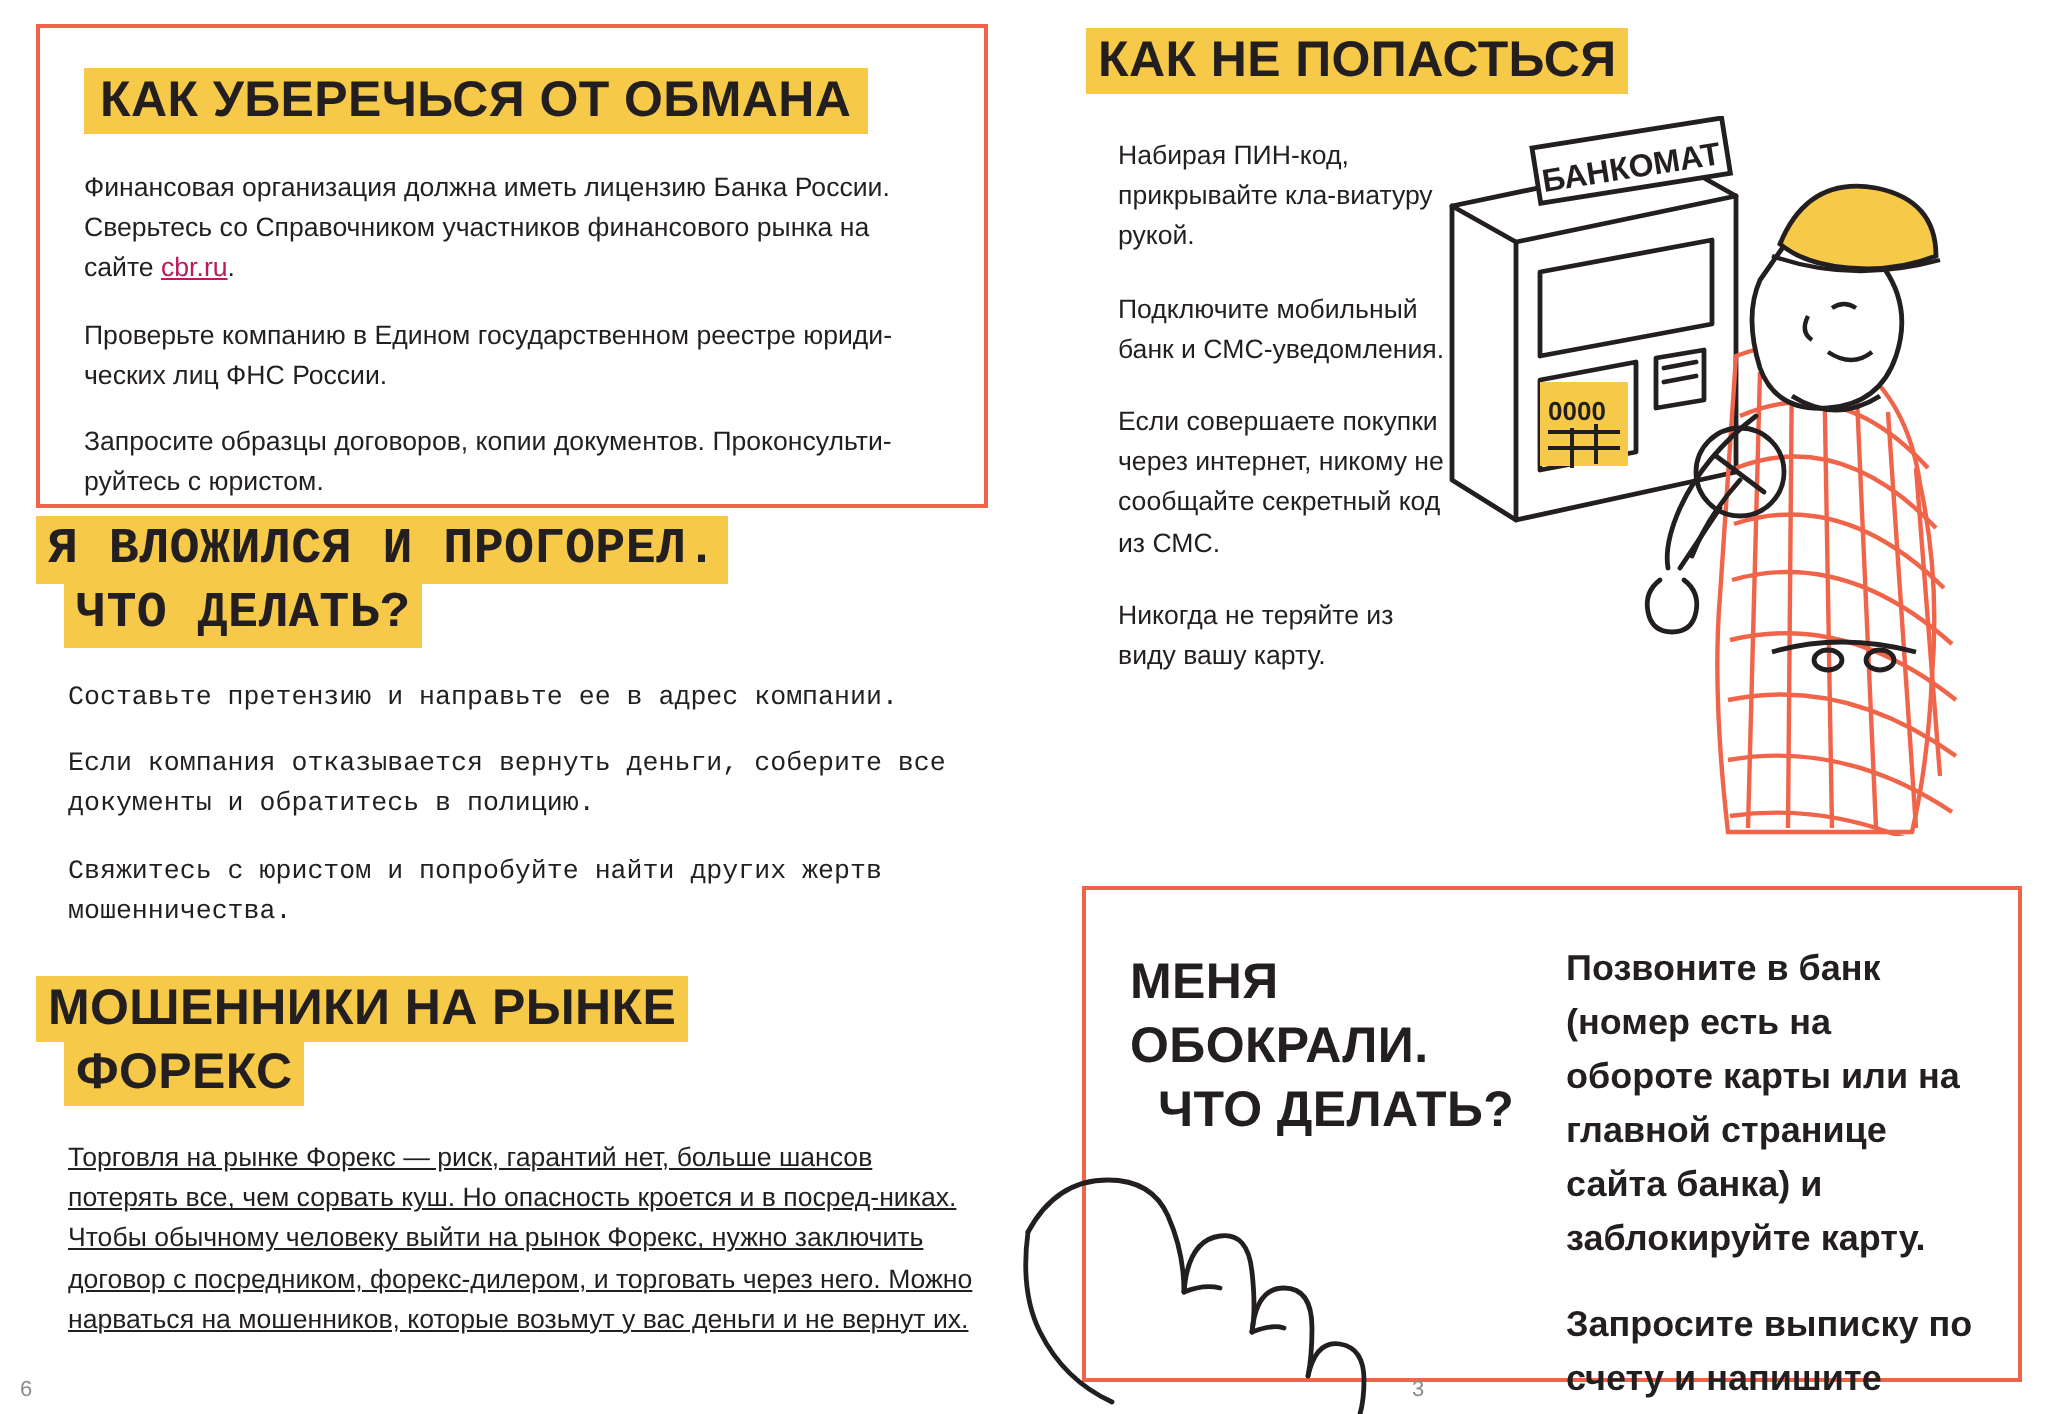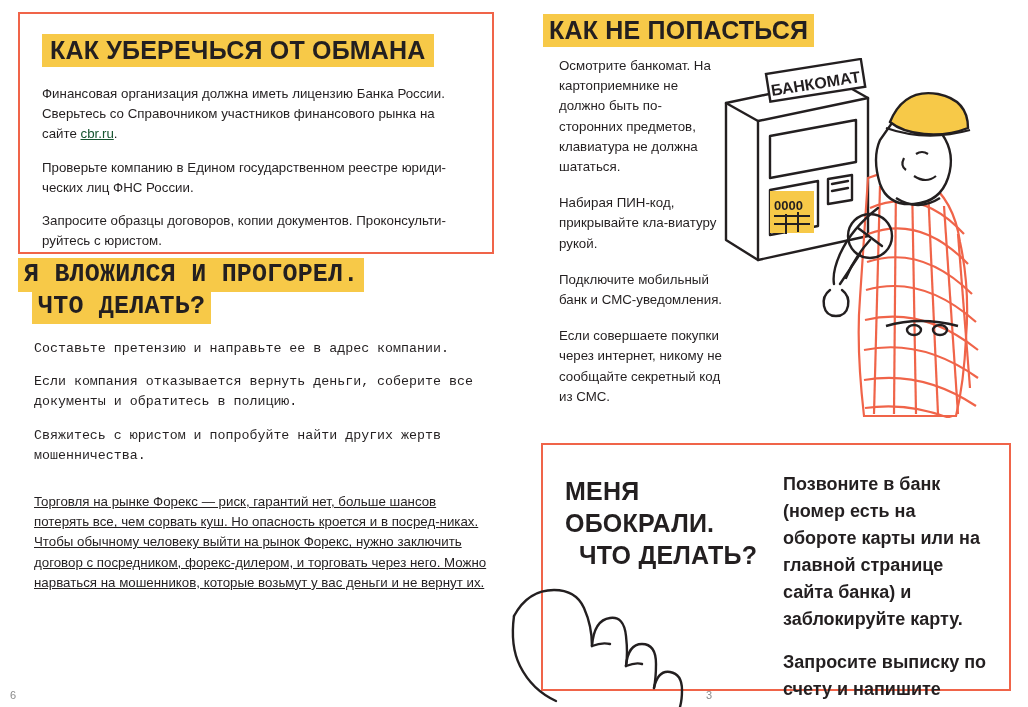--- a/index.html
+++ b/index.html
@@ -35,21 +35,21 @@
     padding: 2px 6px 3px 6px;
   }
   .body-text {
     font-size: 13.3px;
     line-height: 1.52;
     margin: 0 0 13px 0;
     color: #231f20;
   }
   .body-text:last-child { margin-bottom: 0; }
   .link {
-    color: #14532d;
+    color: #be185d;
     text-decoration: underline;
   }
   .framed {
     border: 2px solid #f06449;
     box-sizing: border-box;
   }
 
   
   .block-fraud {
     position: absolute;
@@ -86,21 +86,21 @@
   .heading-lines .line { display: block; margin-bottom: 7px; }
   .heading-lines .line:last-child { margin-bottom: 0; margin-left: 14px; }
 
   
   .block-atm {
     position: absolute;
     left: 541px;
     top: 14px;
     width: 470px;
   }
-  .block-atm .heading { margin-bottom: 10px; margin-left: 2px; }
+  .block-atm .heading { margin-bottom: 22px; margin-left: 2px; }
   .block-atm .atm-body {
     width: 184px;
     padding-left: 18px;
     box-sizing: border-box;
   }
   .block-atm .atm-body .body-text { margin-bottom: 16px; }
 
   .block-robbed {
     position: absolute;
     left: 541px;
@@ -172,34 +172,40 @@
       </h2>
     </div>
     <div class="body">
       <p class="body-text">Составьте претензию и направьте ее в адрес компании.</p>
       <p class="body-text">Если компания отказывается вернуть деньги, соберите все документы и обратитесь в полицию.</p>
       <p class="body-text">Свяжитесь с юристом и попробуйте найти других жертв мошенничества.</p>
     </div>
   </section>
 
   <section class="block-forex">
+    <div class="heading-wrap">
+      <h2 class="heading heading-lines">
+        <span class="line"><span class="hl">МОШЕННИКИ НА РЫНКЕ</span></span>
+        <span class="line"><span class="hl">ФОРЕКС</span></span>
+      </h2>
+    </div>
     <div class="body">
       <p class="body-text">Торговля на рынке Форекс — риск, гарантий нет, больше шансов потерять все, чем сорвать куш. Но опасность кроется и в посред-никах. Чтобы обычному человеку выйти на рынок Форекс, нужно заключить договор с посредником, форекс-дилером, и торговать через него. Можно нарваться на мошенников, которые возьмут у вас деньги и не вернут их.</p>
     </div>
   </section>
 
   <section class="block-atm">
     <h2 class="heading">
       <span class="hl">КАК НЕ ПОПАСТЬСЯ</span>
     </h2>
     <div class="atm-body">
-      <p class="body-text">Осмотрите банкомат. На картоприемнике не должно быть по-сторонних предметов, клавиатура не должна шататься.</p>
       <p class="body-text">Набирая ПИН-код, прикрывайте кла-виатуру рукой.</p>
       <p class="body-text">Подключите мобильный банк и СМС-уведомления.</p>
       <p class="body-text">Если совершаете покупки через интернет, никому не сообщайте секретный код из СМС.</p>
+      <p class="body-text">Никогда не теряйте из виду вашу карту.</p>
     </div>
   </section>
 
   <div class="illus-detective">
     <svg viewBox="0 0 300 360" width="300" height="360" aria-hidden="true">
       <g fill="none" stroke="#231f20" stroke-width="2.4" stroke-linejoin="round" stroke-linecap="round">
 
         <path d="M8 45 L118 22 L150 40 L150 178 L40 202 L8 182 Z"></path>
         <path d="M8 45 L40 63 L40 202"></path>
         <path d="M40 63 L150 40"></path>

